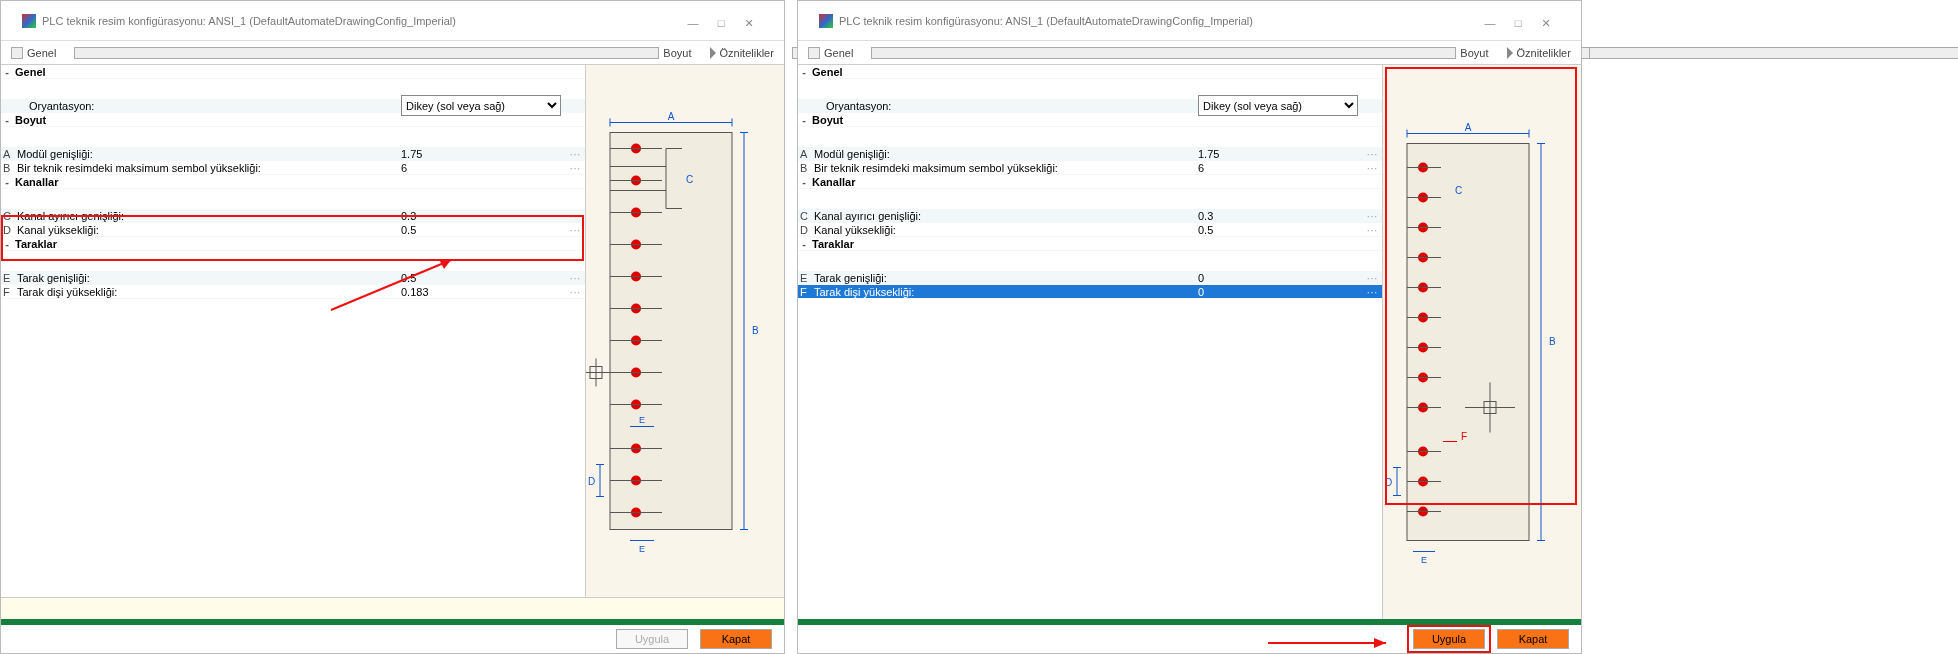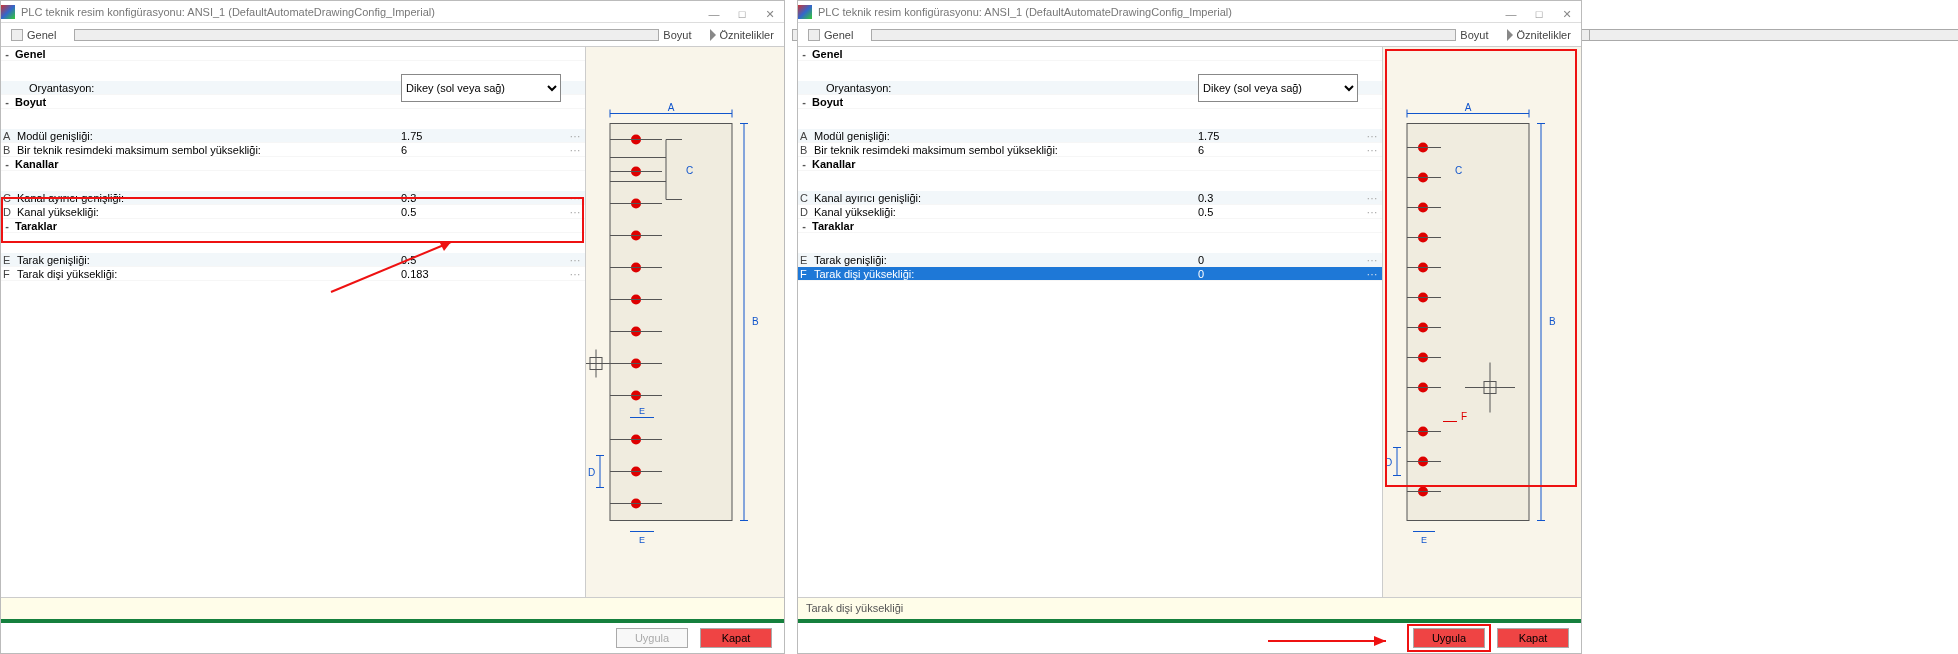--- a/index.html
+++ b/index.html
@@ -1,18 +1,18 @@
 <!DOCTYPE html>
 <html><head>
 <meta charset="utf-8">
 <style>
   * { box-sizing: border-box; font-family: "Segoe UI", Tahoma, sans-serif; }
   body { margin:0; padding:0; background:#fff; font-size:11px; display:flex; gap:12px; width:1958px; height:654px; }
   .window { width:785px; height:654px; border:1px solid #bbb; background:#fff; display:flex; flex-direction:column; position:relative; }
-  .titlebar { height:22px; line-height:22px; background:#fff; border-bottom:1px solid #ddd; display:flex; align-items:center; padding:0 0; color:#777; font-size:11px; }
+  .titlebar { height:40px; line-height:22px; background:#fff; border-bottom:1px solid #ddd; display:flex; align-items:center; padding:0 21px; color:#777; font-size:11px; }
   .titlebar .ticon { width:14px; height:14px; background:linear-gradient(135deg,#c33,#36c,#3c3); margin-right:6px; }
   .titlebar .spacer { flex:1; }
   .winbtn { width:28px; height:18px; text-align:center; color:#888; cursor:default; }
   .tabbar { height:24px; display:flex; align-items:center; border-bottom:1px solid #ccc; padding:0 4px; gap:6px; }
   .tab { display:flex; align-items:center; gap:4px; padding:2px 6px; color:#444; cursor:default; }
   .tabicon { width:12px; height:12px; display:inline-block; }
   .tabicon.doc { background:#eee; border:1px solid #aaa; }
   .tabicon.tag { width:0; height:0; border-left:6px solid #888; border-top:6px solid transparent; border-bottom:6px solid transparent; }
   .tabicon.grid { background:#eee; border:1px solid #aaa; }
   .tabicon.red { width:10px; height:10px; border-radius:50%; background:#d22; }
@@ -23,27 +23,27 @@
   .row.group { background:#fff; font-weight:bold; }
   .row.alt { background:#f2f7fa;margin-top:20px; }
   .row.sel { background:#1e78d7; color:#fff; }
   .collapser { width:12px; text-align:center; color:#555; }
   .keycol { width:14px; text-align:left; padding-left:2px; color:#444; }
   .labelcol { flex:1; padding-left:2px; }
   .valcol { width:166px; padding-left:2px; }
   .unitcol { width:20px; color:#aaa; text-align:center; }
   .preview { width:198px; background:#f9f5ea; position:relative; }
   .preview svg { width:100%; height:100%; }
-  .footer { height:34px; border-top:4px solid #15803d; display:flex; align-items:center; justify-content:flex-end; padding-right:12px; gap:12px; }
-  .btn { min-width:72px; height:20px; line-height:18px; text-align:center; border:1px solid #aaa; background:#ef4444; font-size:11px; }
+  .footer { height:34px; border-top:6px solid #15803d; display:flex; align-items:center; justify-content:flex-end; padding-right:12px; gap:12px; }
+  .btn { min-width:72px; height:20px; line-height:18px; text-align:center; border:1px solid #aaa; background:#f97316; font-size:11px; }
   .btn.disabled { color:#aaa; background:#f8f8f8; }
   .statusbar { height:22px; border-top:1px solid #ccc; background:#fffde9; font-size:11px; padding:4px 8px; color:#555; }
   .hl-red { position:absolute; border:2px solid #e11; pointer-events:none; }
   .arrow { position:absolute; pointer-events:none; }
-  select.combo { width:160px; height:28px; font-size:11px; border:1px solid #888; background:#fff; }
+  select.combo { width:160px; height:21px; font-size:11px; border:1px solid #888; background:#fff; }
 </style>
 </head>
 <body>
 
 <div class="window">
   <div class="titlebar">
     <span class="ticon"></span>
     <span>PLC teknik resim konfigürasyonu: ANSI_1 (DefaultAutomateDrawingConfig_Imperial)</span>
     <span class="spacer"></span>
     <span class="winbtn">—</span>
@@ -385,21 +385,20 @@
           <line x1="10" y1="348" x2="18" y2="348" stroke="#15c"></line>
           <line x1="10" y1="376" x2="18" y2="376" stroke="#15c"></line>
         <text x="2" y="366" fill="#15c" font-size="10">D</text>
 
         <line x1="30" y1="432" x2="52" y2="432" stroke="#15c"></line>
           <text x="41" y="443" fill="#15c" font-size="9" text-anchor="middle">E</text>
       </svg>
     </div>
   </div>
 
-  <div class="statusbar"><span>Tarak dişi yüksekliği</span></div>
 
   <div class="footer" style="position:relative;">
     <svg class="arrow" style="position:absolute; left:470px; top:6px; width:130px; height:24px;">
       <line x1="0" y1="12" x2="118" y2="12" stroke="#e11" stroke-width="2"></line>
       <polygon points="118,12 106,7 106,17" fill="#e11"></polygon>
     </svg>
     <div style="position:relative;">
       <div class="hl-red" style="left:-6px; top:-4px; width:84px; height:28px;"></div>
       <div class="btn">Uygula</div>
     </div>

